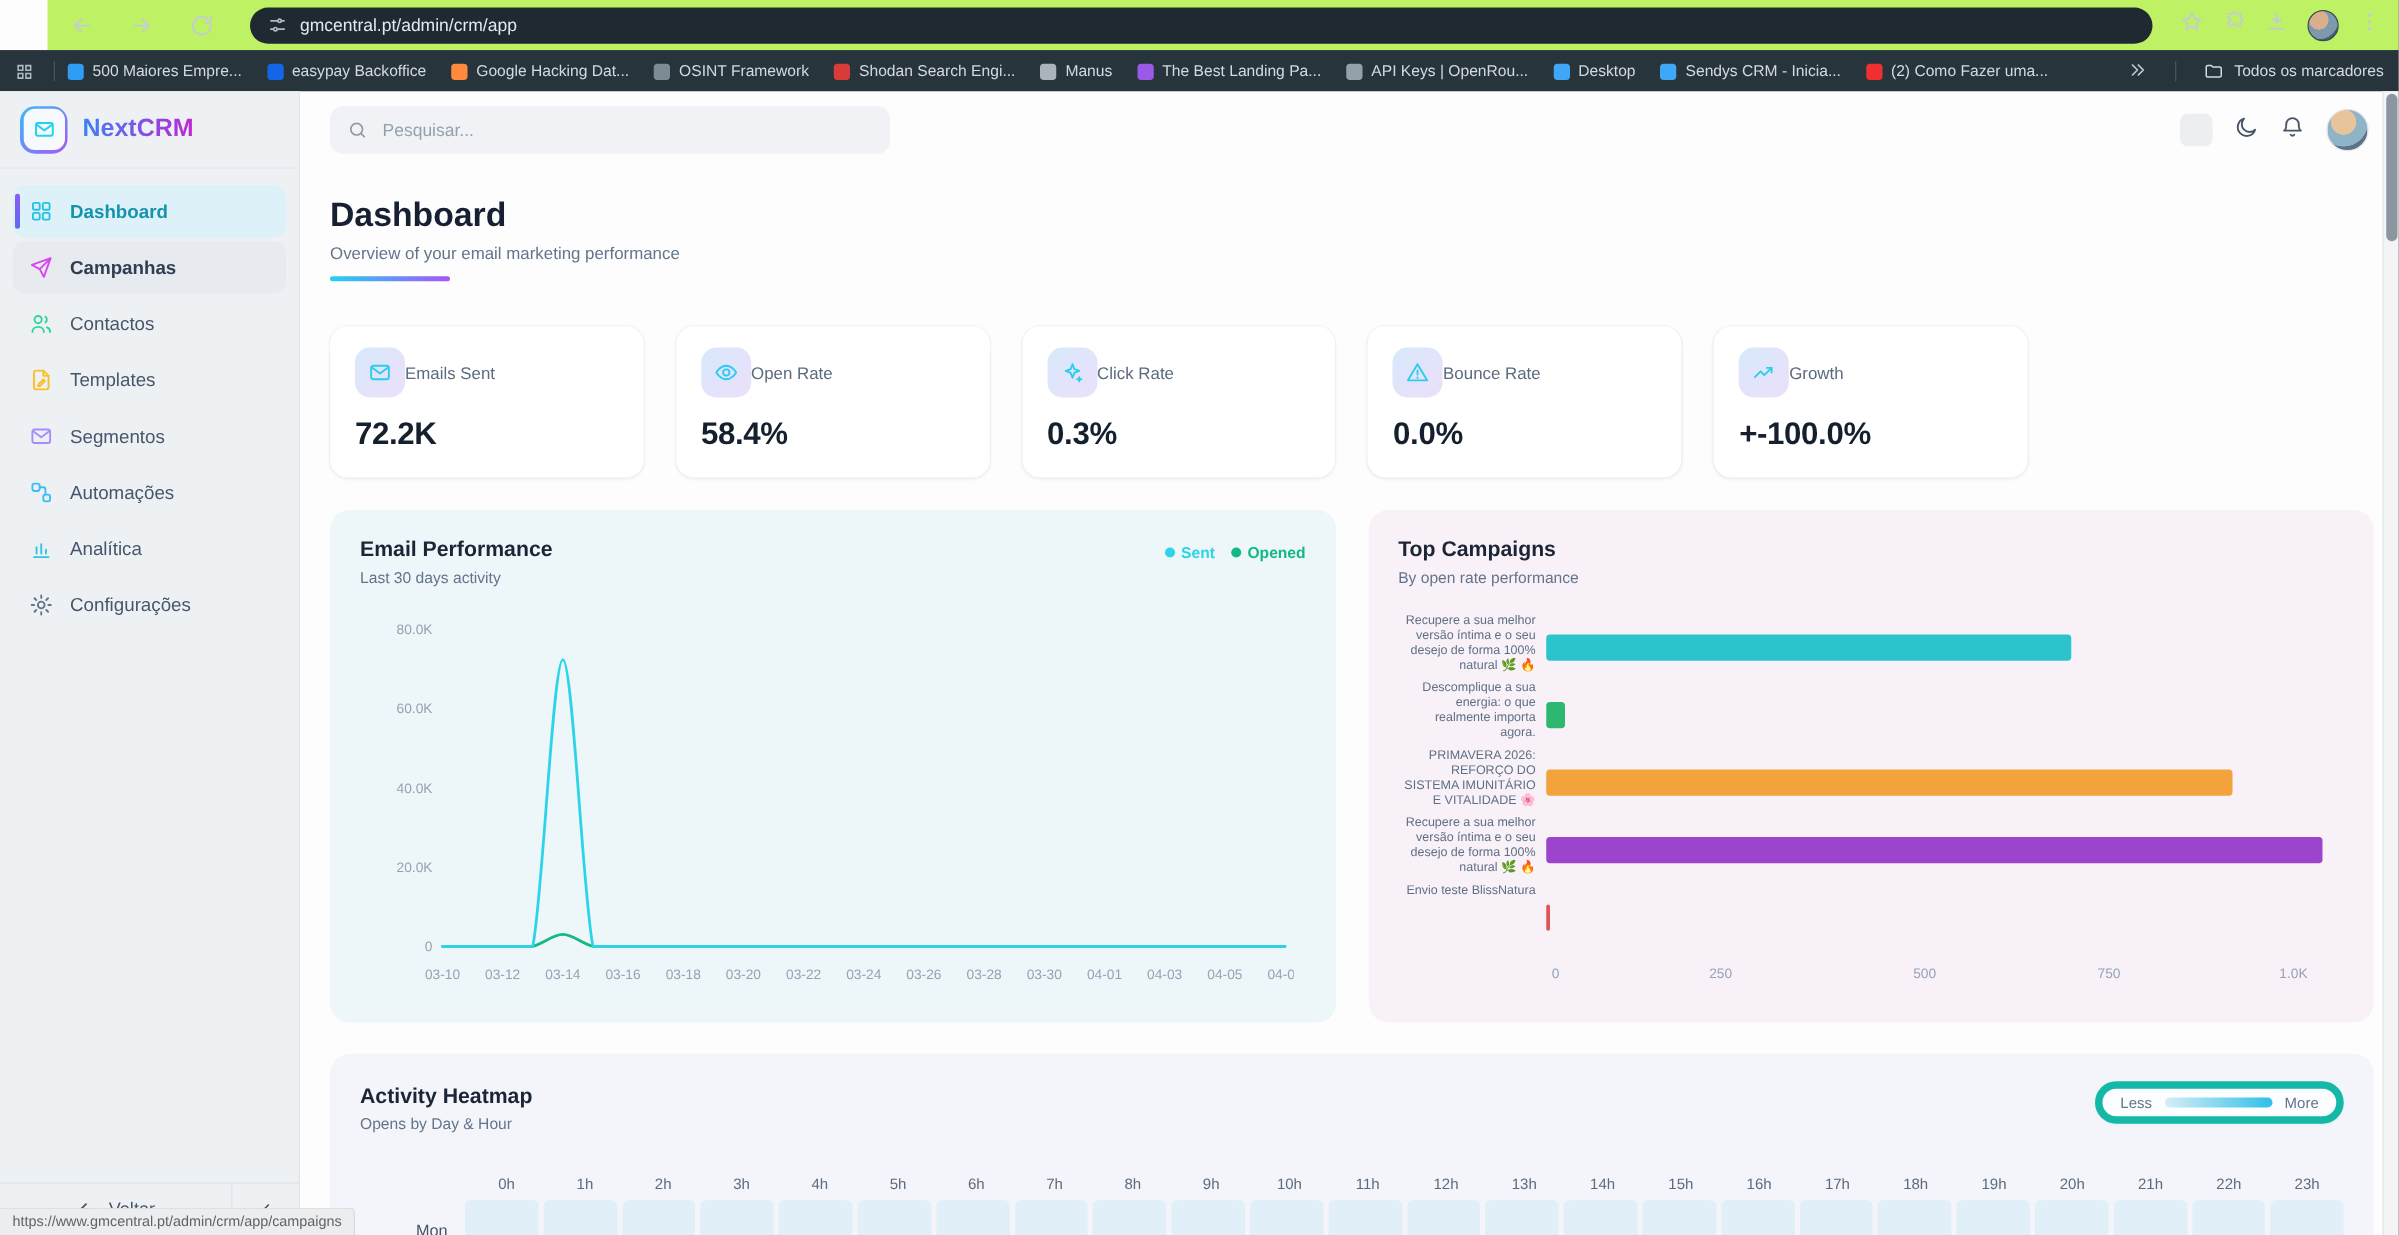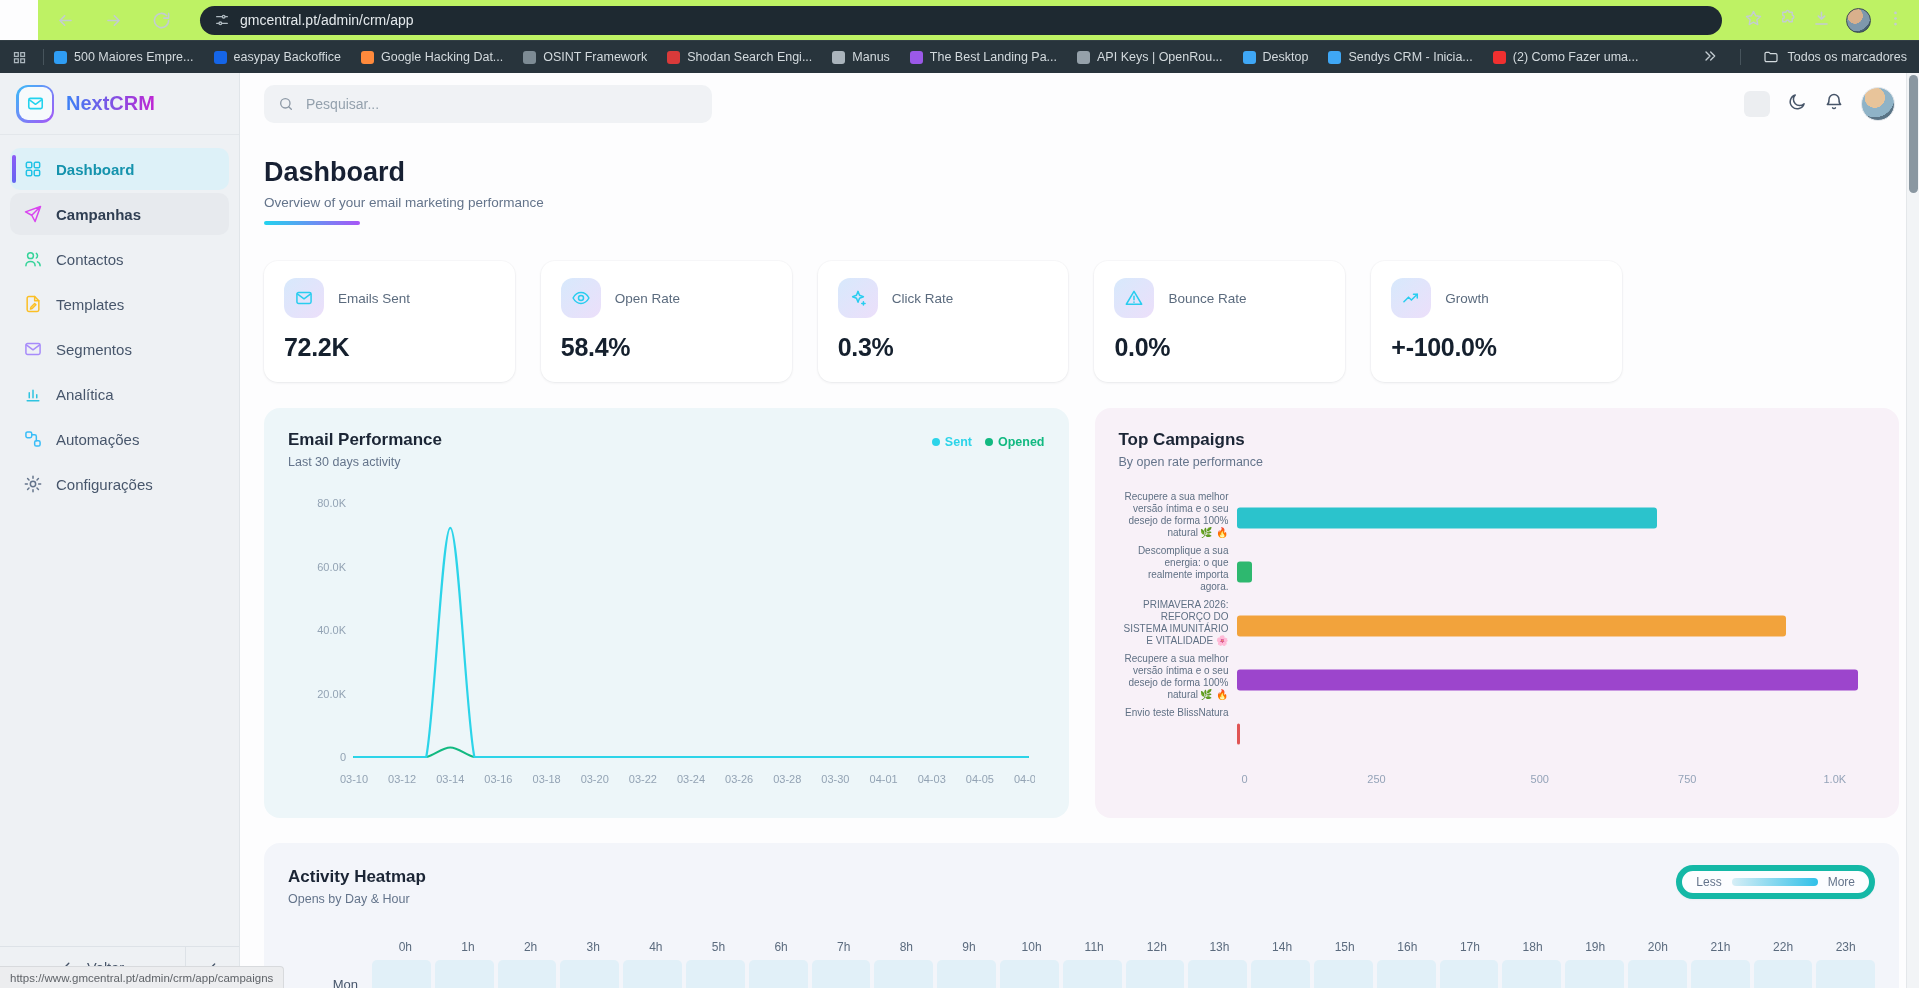--- a/index.html
+++ b/index.html
@@ -59,21 +59,21 @@
   .hdr-right svg{width:20px;height:20px;}
   .avatar{width:34px;height:34px;border-radius:50%;background:radial-gradient(circle at 40% 30%,#e8c49a 0 34%,#8fb3c7 35% 66%,#5a7486 67%);border:1px solid #e2e6ea;}
 
   .content{flex:1;padding:0 20px 0 24px;overflow:hidden;}
   .page-title{margin-top:22px;font-size:27px;font-weight:800;color:#172033;}
   .page-sub{margin-top:7px;font-size:13.5px;color:#64748b;}
   .title-underline{margin-top:11px;width:96px;height:4px;border-radius:2px;background:linear-gradient(90deg,#22d3ee,#a855f7);}
 
   .stats{margin-top:36px;display:grid;grid-template-columns:repeat(6,1fr);gap:26px;}
   .stat-card{background:#fff;border-radius:14px;padding:17px 20px 20px;box-shadow:0 1px 3px rgba(15,23,42,.07),0 0 0 1px rgba(15,23,42,.02);}
-  .stat-head{display:flex;align-items:center;gap:14px;}
+  .stat-head{display:flex;align-items:center;}
   .stat-tile{width:40px;height:40px;border-radius:12px;background:linear-gradient(135deg,#d7e9fc,#ecdffa);display:flex;align-items:center;justify-content:center;color:#29cdef;}
   .stat-tile svg{width:20px;height:20px;}
   .stat-label{font-size:13.5px;color:#5b6b7e;}
   .stat-value{margin-top:15px;font-size:25px;font-weight:800;color:#15202e;letter-spacing:-.3px;}
 
   .charts-row{margin-top:26px;display:grid;grid-template-columns:1fr 1fr;gap:26px;height:410px;}
   .chart-card{border-radius:16px;padding:22px 24px;position:relative;overflow:hidden;}
   .email-card{background:#edf6f9;}
   .campaigns-card{background:#f8f1f8;}
   .chart-title{font-size:17px;font-weight:700;color:#1b2535;}
@@ -278,37 +278,37 @@
           <div class="nav-item">
             <span style="color:#a78bfa;display:flex">
               <svg viewBox="0 0 24 24" fill="none" stroke="currentColor" stroke-width="1.8" stroke-linecap="round" stroke-linejoin="round">
                 <rect x="3.5" y="5.5" width="17" height="13" rx="2"></rect>
                 <path d="M4 7l8 6 8-6"></path>
               </svg>
             </span>
             <span>Segmentos</span>
           </div>
           <div class="nav-item">
-            <span style="color:#2fc4e0;display:flex">
-              <svg viewBox="0 0 24 24" fill="none" stroke="currentColor" stroke-width="1.8" stroke-linecap="round" stroke-linejoin="round">
-                <path d="M5 20h14"></path>
-                <path d="M7.5 16.5v-6M12 16.5V7.5M16.5 16.5v-3.5"></path>
-              </svg>
-            </span>
-            <span>Analítica</span>
-          </div>
-          <div class="nav-item">
             <span style="color:#38bdf8;display:flex">
               <svg viewBox="0 0 24 24" fill="none" stroke="currentColor" stroke-width="1.8" stroke-linecap="round" stroke-linejoin="round">
                 <rect x="3.5" y="3.5" width="7" height="7" rx="2"></rect>
                 <rect x="14" y="14" width="6.5" height="6.5" rx="2"></rect>
                 <path d="M10.5 7h3.5a2 2 0 0 1 2 2v5"></path>
               </svg>
             </span>
             <span>Automações</span>
+          </div>
+          <div class="nav-item">
+            <span style="color:#2fc4e0;display:flex">
+              <svg viewBox="0 0 24 24" fill="none" stroke="currentColor" stroke-width="1.8" stroke-linecap="round" stroke-linejoin="round">
+                <path d="M5 20h14"></path>
+                <path d="M7.5 16.5v-6M12 16.5V7.5M16.5 16.5v-3.5"></path>
+              </svg>
+            </span>
+            <span>Analítica</span>
           </div>
           <div class="nav-item">
             <span style="color:#64748b;display:flex">
               <svg viewBox="0 0 24 24" fill="none" stroke="currentColor" stroke-width="1.8" stroke-linecap="round" stroke-linejoin="round">
                 <circle cx="12" cy="12" r="3.2"></circle>
                 <path d="M12 2.8v2.4M12 18.8v2.4M2.8 12h2.4M18.8 12h2.4M5.5 5.5l1.7 1.7M16.8 16.8l1.7 1.7M18.5 5.5l-1.7 1.7M7.2 16.8l-1.7 1.7"></path>
               </svg>
             </span>
             <span>Configurações</span>
           </div>

